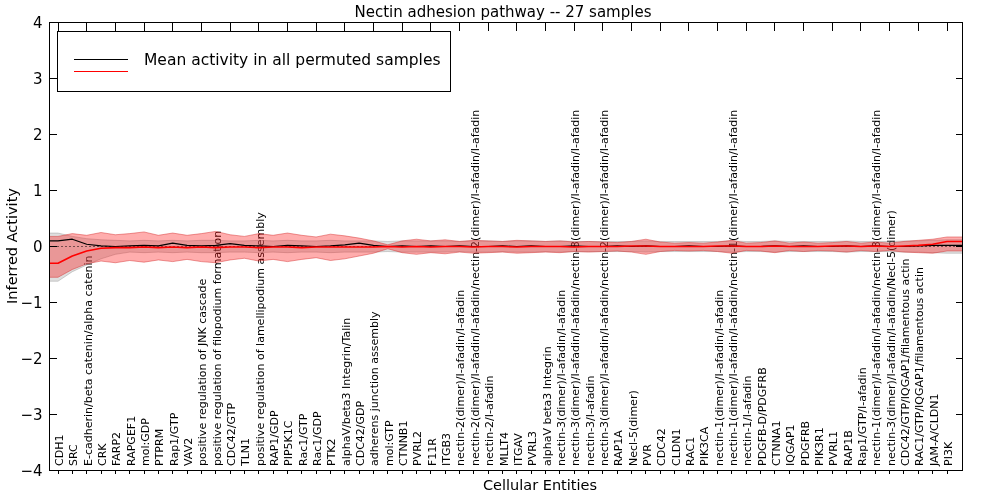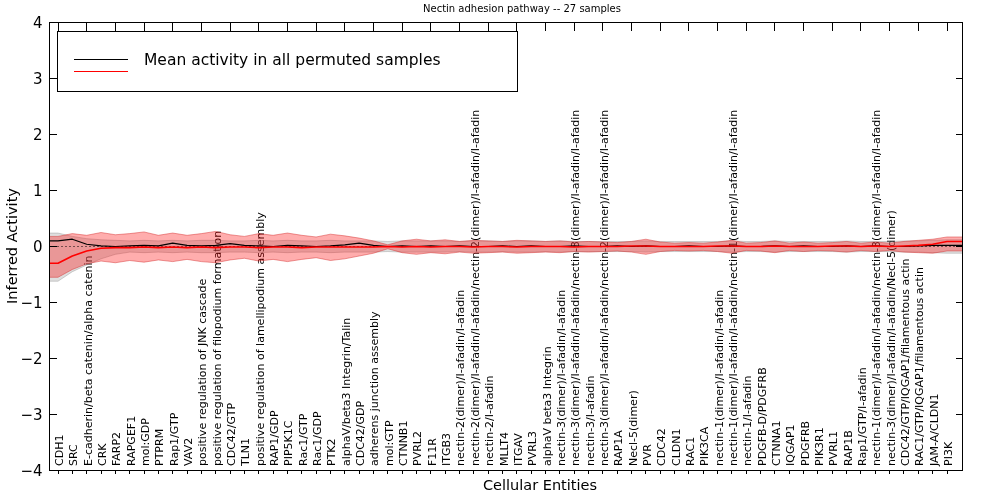--- a/index.html
+++ b/index.html
@@ -3,33 +3,33 @@
 <meta charset="utf-8">
 <style>
   html,body{margin:0;padding:0;}
   body{
     width:1000px;height:500px;position:relative;background:#ffffff;
     font-family:"DejaVu Sans", sans-serif;color:#000;
     overflow:hidden;
   }
   #plot{position:absolute;left:0;top:0;}
   .title{
-    position:absolute;left:522px;top:3px;transform:translateX(-50%);
-    font-size:10px;white-space:nowrap;
+    position:absolute;left:503px;top:3px;transform:translateX(-50%);
+    font-size:15px;white-space:nowrap;
   }
   .xlabel{
     position:absolute;left:506px;top:477px;transform:translateX(-50%);
     font-size:14.5px;white-space:nowrap;margin-left:34px;
   }
   .ylabel{
     position:absolute;left:-64px;top:237px;width:152px;text-align:center;
     transform:rotate(-90deg);font-size:14.5px;line-height:18px;white-space:nowrap;
   }
   .legend{
-    position:absolute;left:57px;top:31px;width:461px;height:61px;
+    position:absolute;left:57px;top:31px;width:394px;height:61px;
     box-sizing:border-box;border:1.6px solid #000;background:#fff;
     display:flex;flex-direction:column;justify-content:space-evenly;
     padding:16px 10px;z-index:5;
   }
   .legend-row{display:flex;align-items:center;font-size:15.5px;white-space:nowrap;}
   .legend-line{width:54px;height:0;border-top:1.7px solid #000;margin:0 16px 0 6px;flex:0 0 auto;}
 </style>
 </head>
 <body>
 

